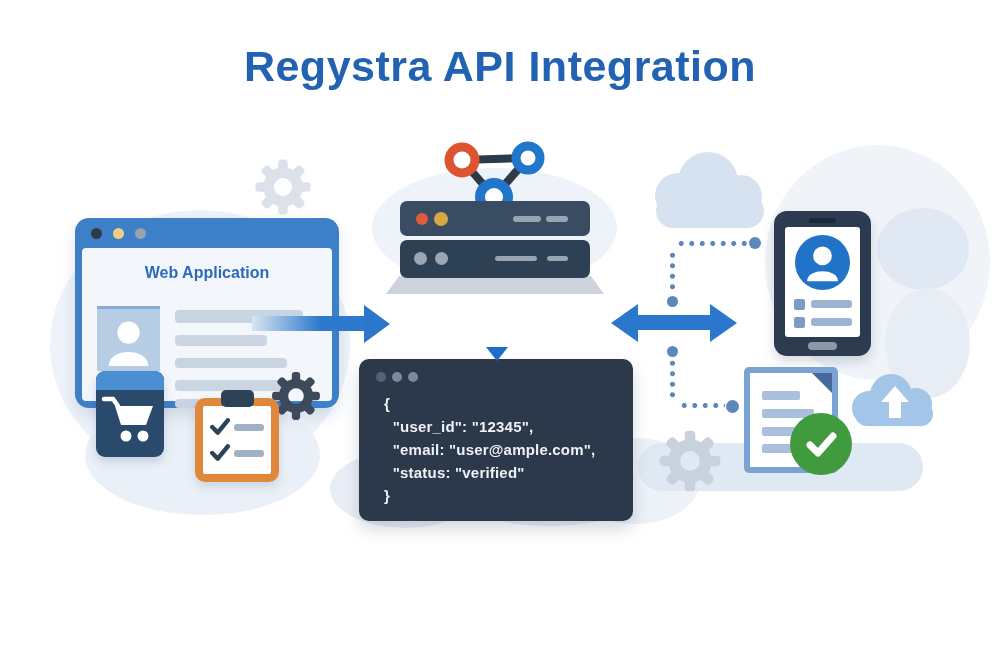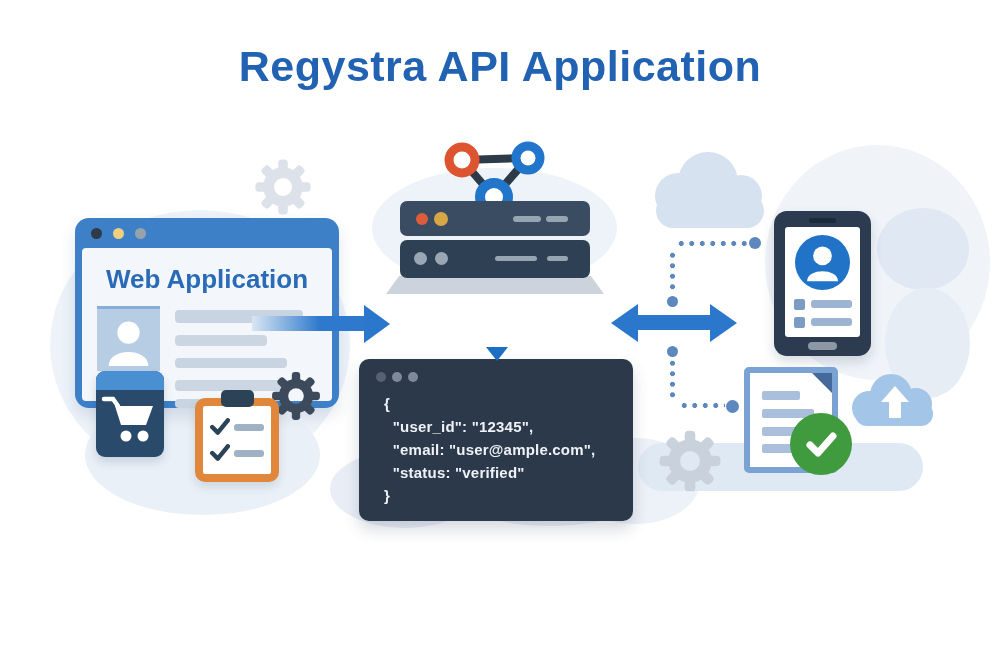--- a/index.html
+++ b/index.html
@@ -13,21 +13,21 @@
   
   .title{position:absolute;top:42px;left:0;width:100%;text-align:center;
          font-size:43px;font-weight:bold;color:#2262b2;letter-spacing:.5px;}
 
   
   .webwin{position:absolute;left:75px;top:218px;width:264px;height:190px;background:#3d80c7;
           border-radius:14px;box-shadow:0 8px 16px rgba(40,70,110,.14);z-index:4;}
   .webwin-dot{position:absolute;top:10px;width:11px;height:11px;border-radius:50%;}
   .webwin-body{position:absolute;left:7px;right:7px;top:30px;bottom:7px;background:#f3f7fb;border-radius:4px;}
   .webwin-title{position:absolute;top:16px;left:0;width:100%;text-align:center;
-                font-size:26px;font-weight:bold;color:#2a6bb8;}
+                font-size:16px;font-weight:bold;color:#2a6bb8;}
   .avatarbox{position:absolute;left:15px;top:58px;width:63px;height:62px;background:#b7cde4;border-top:3px solid #86add8;}
   .tbar{position:absolute;border-radius:4px;background:#c8d4e1;}
   .gear-in-win{position:absolute;left:188px;top:122px;width:52px;height:52px;}
 
   
   .cart{position:absolute;left:96px;top:371px;width:68px;height:86px;border-radius:9px;
         background:#2a4a6c;overflow:hidden;z-index:6;box-shadow:0 5px 10px rgba(40,70,110,.18);}
   .cart-top{position:absolute;top:0;left:0;width:100%;height:19px;background:#4a8fd2;}
   .clipboard{position:absolute;left:195px;top:398px;width:84px;height:84px;background:#fff;
              border:8px solid #e1873c;border-radius:10px;box-sizing:border-box;z-index:6;
@@ -153,21 +153,21 @@
 
   <div class="dots-h" style="left:676px;top:239px;width:72px;"></div>
   <div class="bigdot" style="left:749px;top:237px;width:12px;height:12px;"></div>
   <div class="dots-v" style="left:668px;top:250px;height:44px;"></div>
   <div class="bigdot" style="left:667px;top:296px;width:11px;height:11px;"></div>
   <div class="bigdot" style="left:667px;top:346px;width:11px;height:11px;"></div>
   <div class="dots-v" style="left:668px;top:358px;height:44px;"></div>
   <div class="dots-h" style="left:679px;top:401px;width:46px;"></div>
   <div class="bigdot" style="left:726px;top:400px;width:13px;height:13px;"></div>
 
-  <div class="title">Regystra API Application</div>
+  <div class="title">Regystra API Integration</div>
 
   <div class="webwin">
     <div class="webwin-dot" style="left:16px;background:#2e3a47;"></div>
     <div class="webwin-dot" style="left:38px;background:#efcf80;"></div>
     <div class="webwin-dot" style="left:60px;background:#97a2ab;"></div>
     <div class="webwin-body">
       <div class="webwin-title">Web Application</div>
       <div class="avatarbox">
         <svg viewBox="0 0 100 100" style="width:100%;height:100%;">
           <circle cx="50" cy="38" r="18" fill="#fff"></circle>

